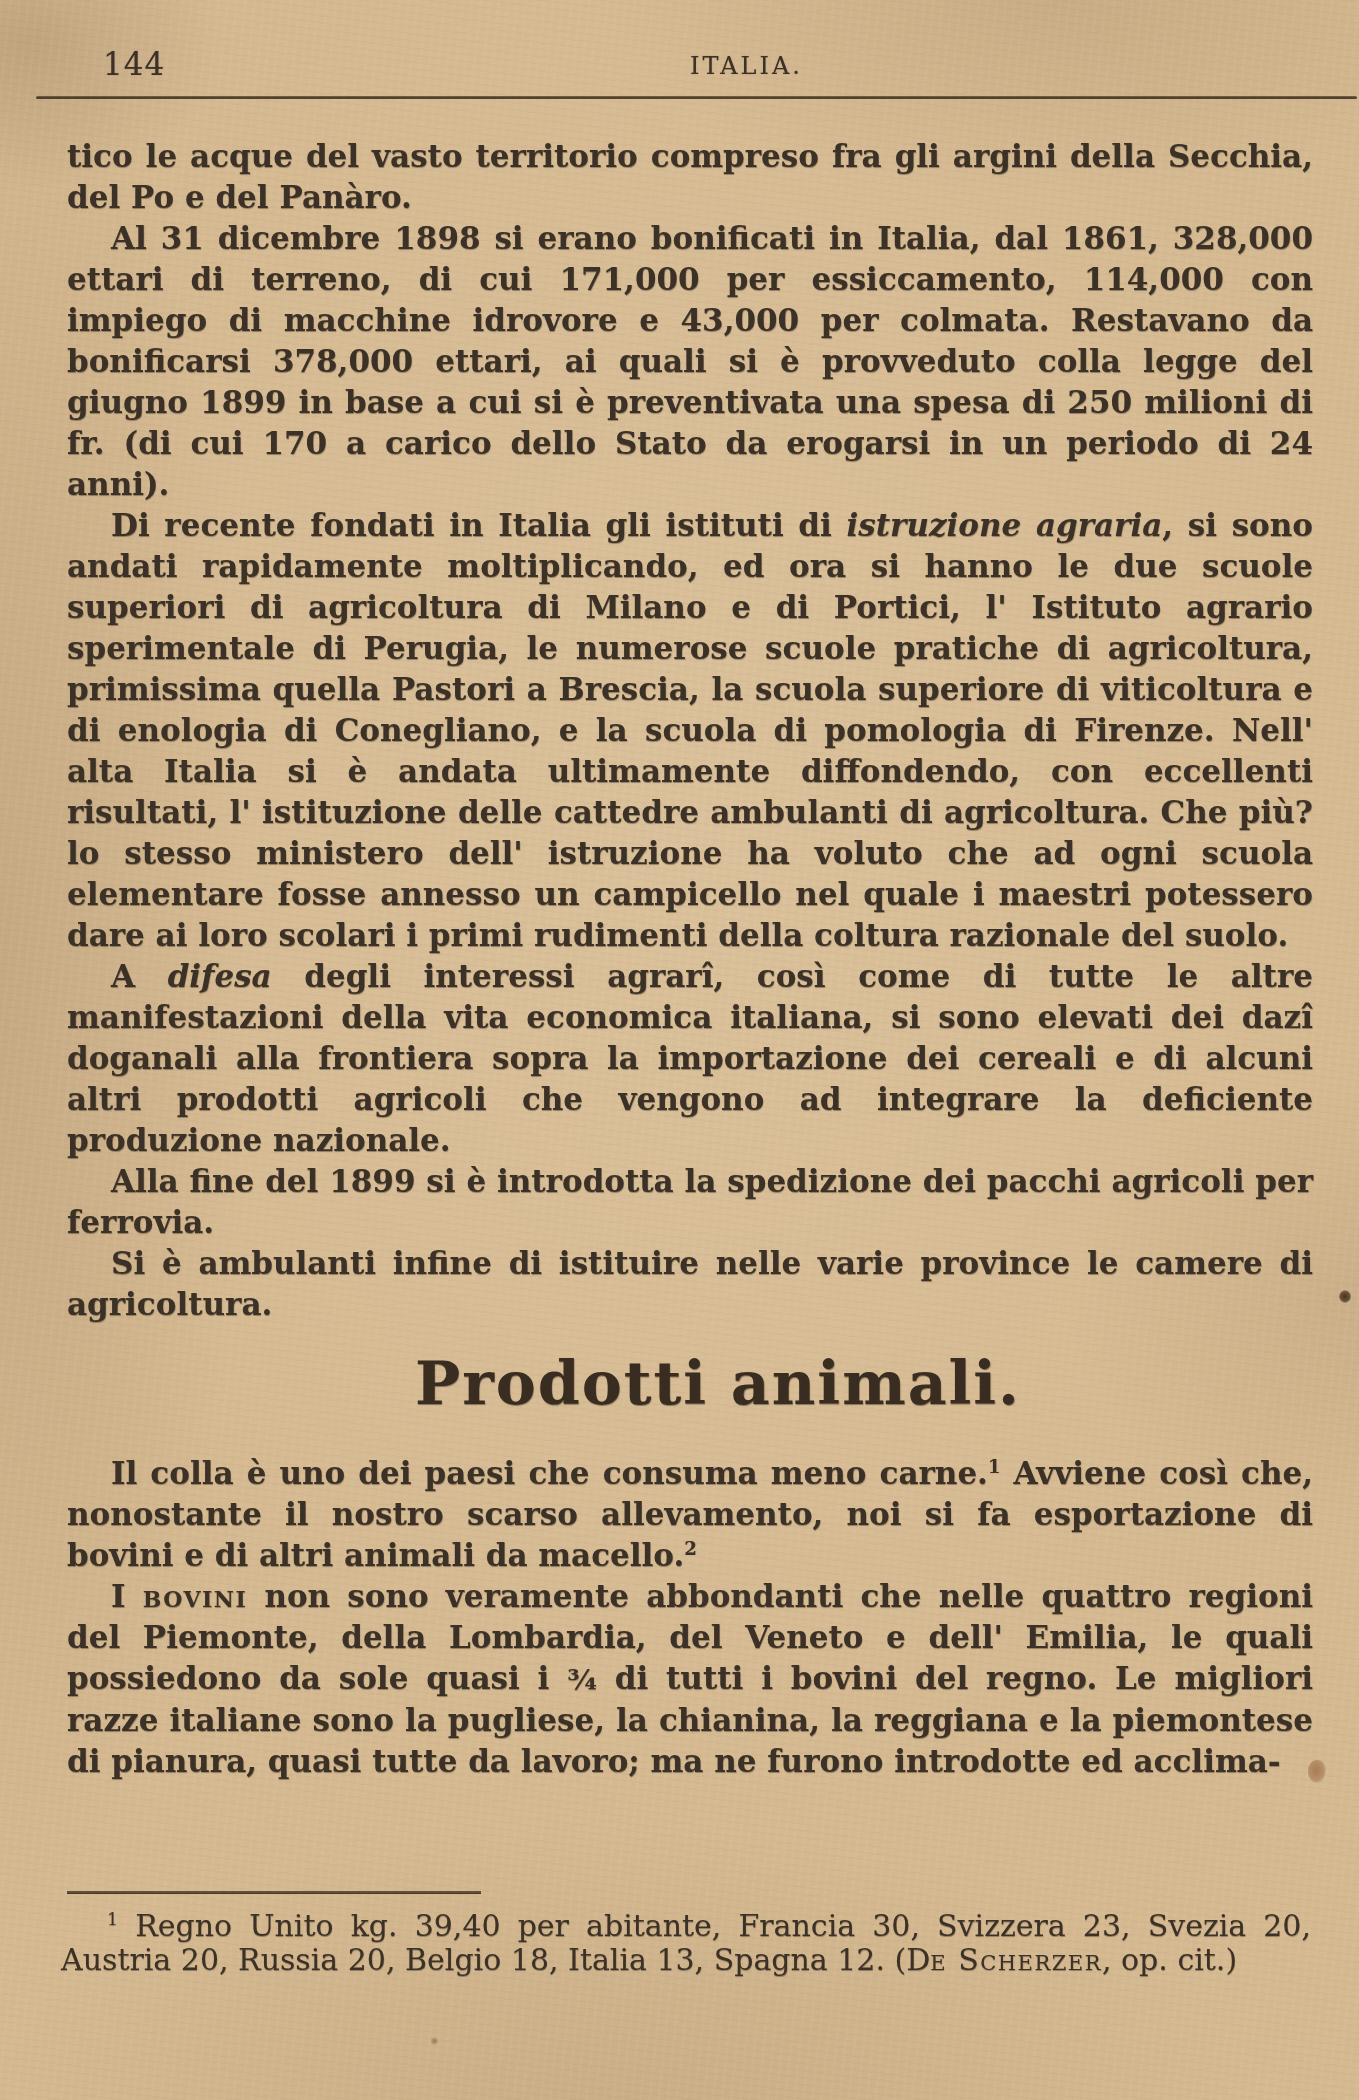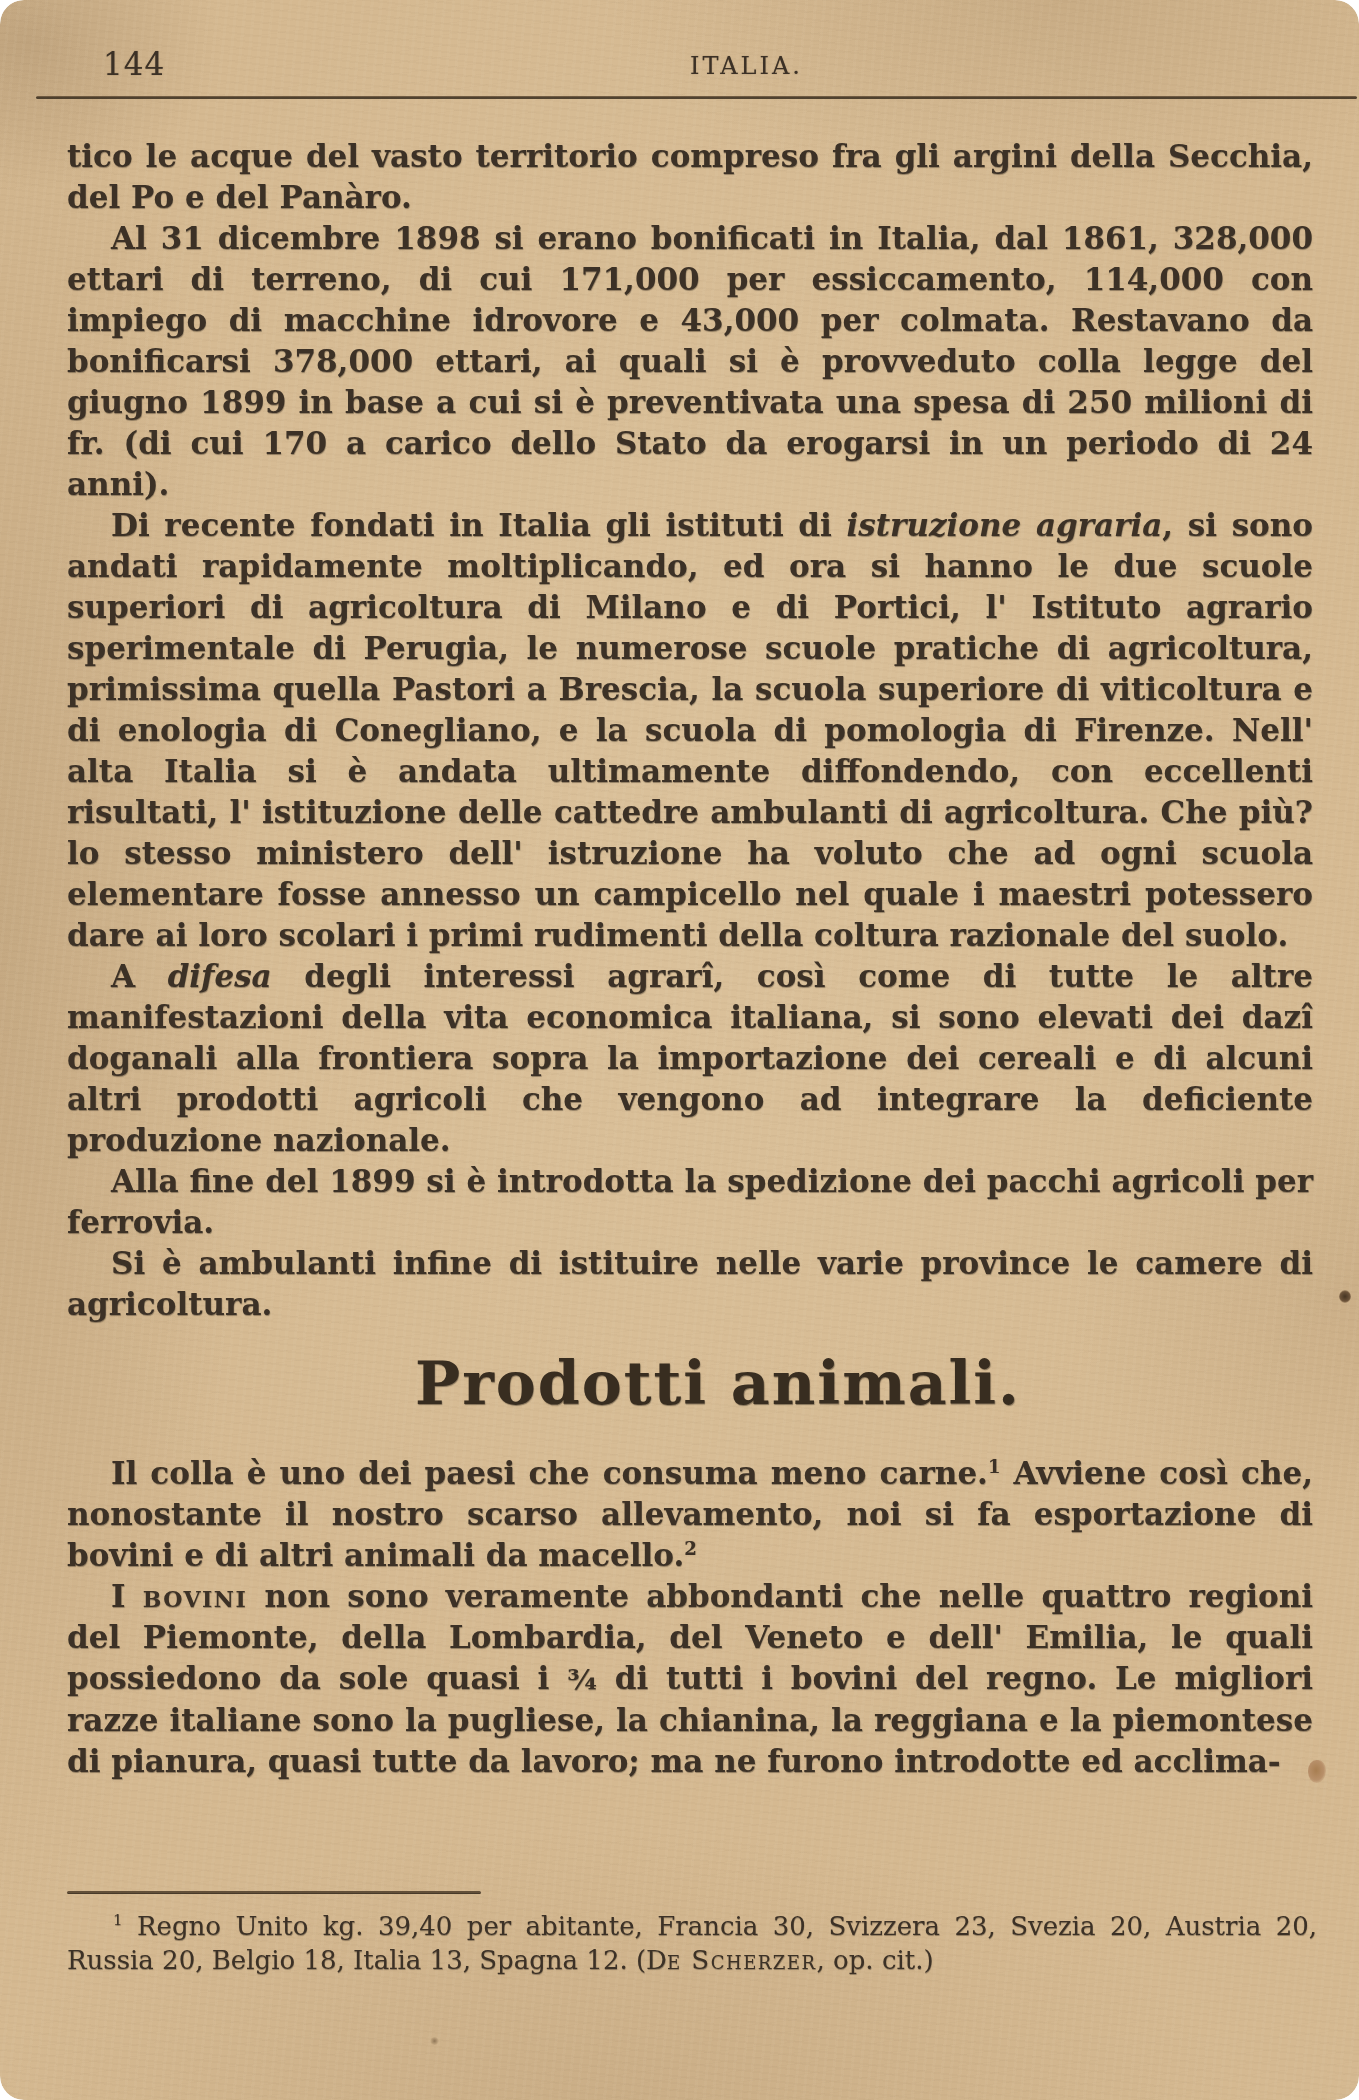--- a/index.html
+++ b/index.html
@@ -1,15 +1,15 @@
 <!DOCTYPE html>
 <html><head>
 <meta charset="utf-8">
 <style>
-  * { margin:0; padding:0; box-sizing:border-box;border-radius:24px; }
+  * { margin:0; padding:0; box-sizing:border-box; }
   html, body { width:1359px; height:2100px; overflow:hidden; }
 
   .page {
     position:relative;
     width:1359px; height:2100px;
     overflow:hidden;
     font-family:"DejaVu Serif", serif;
     color:#3c3126;
     background:
       radial-gradient(ellipse 700px 300px at 78% 0%,   rgba(125,95,60,.14), transparent 65%),
@@ -57,22 +57,22 @@
 
   .it   { font-style:italic; }
   .sc   { font-variant:small-caps; letter-spacing:1.5px; }
   .sup  { vertical-align:super; font-size:0.58em; line-height:0; }
   .frac { font-size:0.92em; }
 
   .footrule { position:absolute; top:1891px; left:67px; width:414px; height:3px;
               background:linear-gradient(to bottom,#4e3d29 0 2px,#2f2417 2px 3px);
               opacity:.85; }
   .footnotes {
-    position:absolute; top:1909px; left:67px; width:1250px;
-    font-size:26px; line-height:34px; text-align:justify;
+    position:absolute; top:1909px; left:61px; width:1250px;
+    font-size:30px; line-height:34px; text-align:justify;
     text-shadow:0.3px 0.5px 0.7px rgba(62,50,38,.45);
   }
   .footnotes p { text-indent:46px; }
 
   
   .spot-foxing { position:absolute; left:1308px; top:1760px; width:18px; height:23px;
           border-radius:50% 45% 55% 50%;
           background:radial-gradient(ellipse at 45% 45%, #a87e51 0%, #b8906a 55%, rgba(184,144,106,0) 78%); }
   .spot-ink { position:absolute; left:1339px; top:1290px; width:12px; height:13px;
           border-radius:50%;

